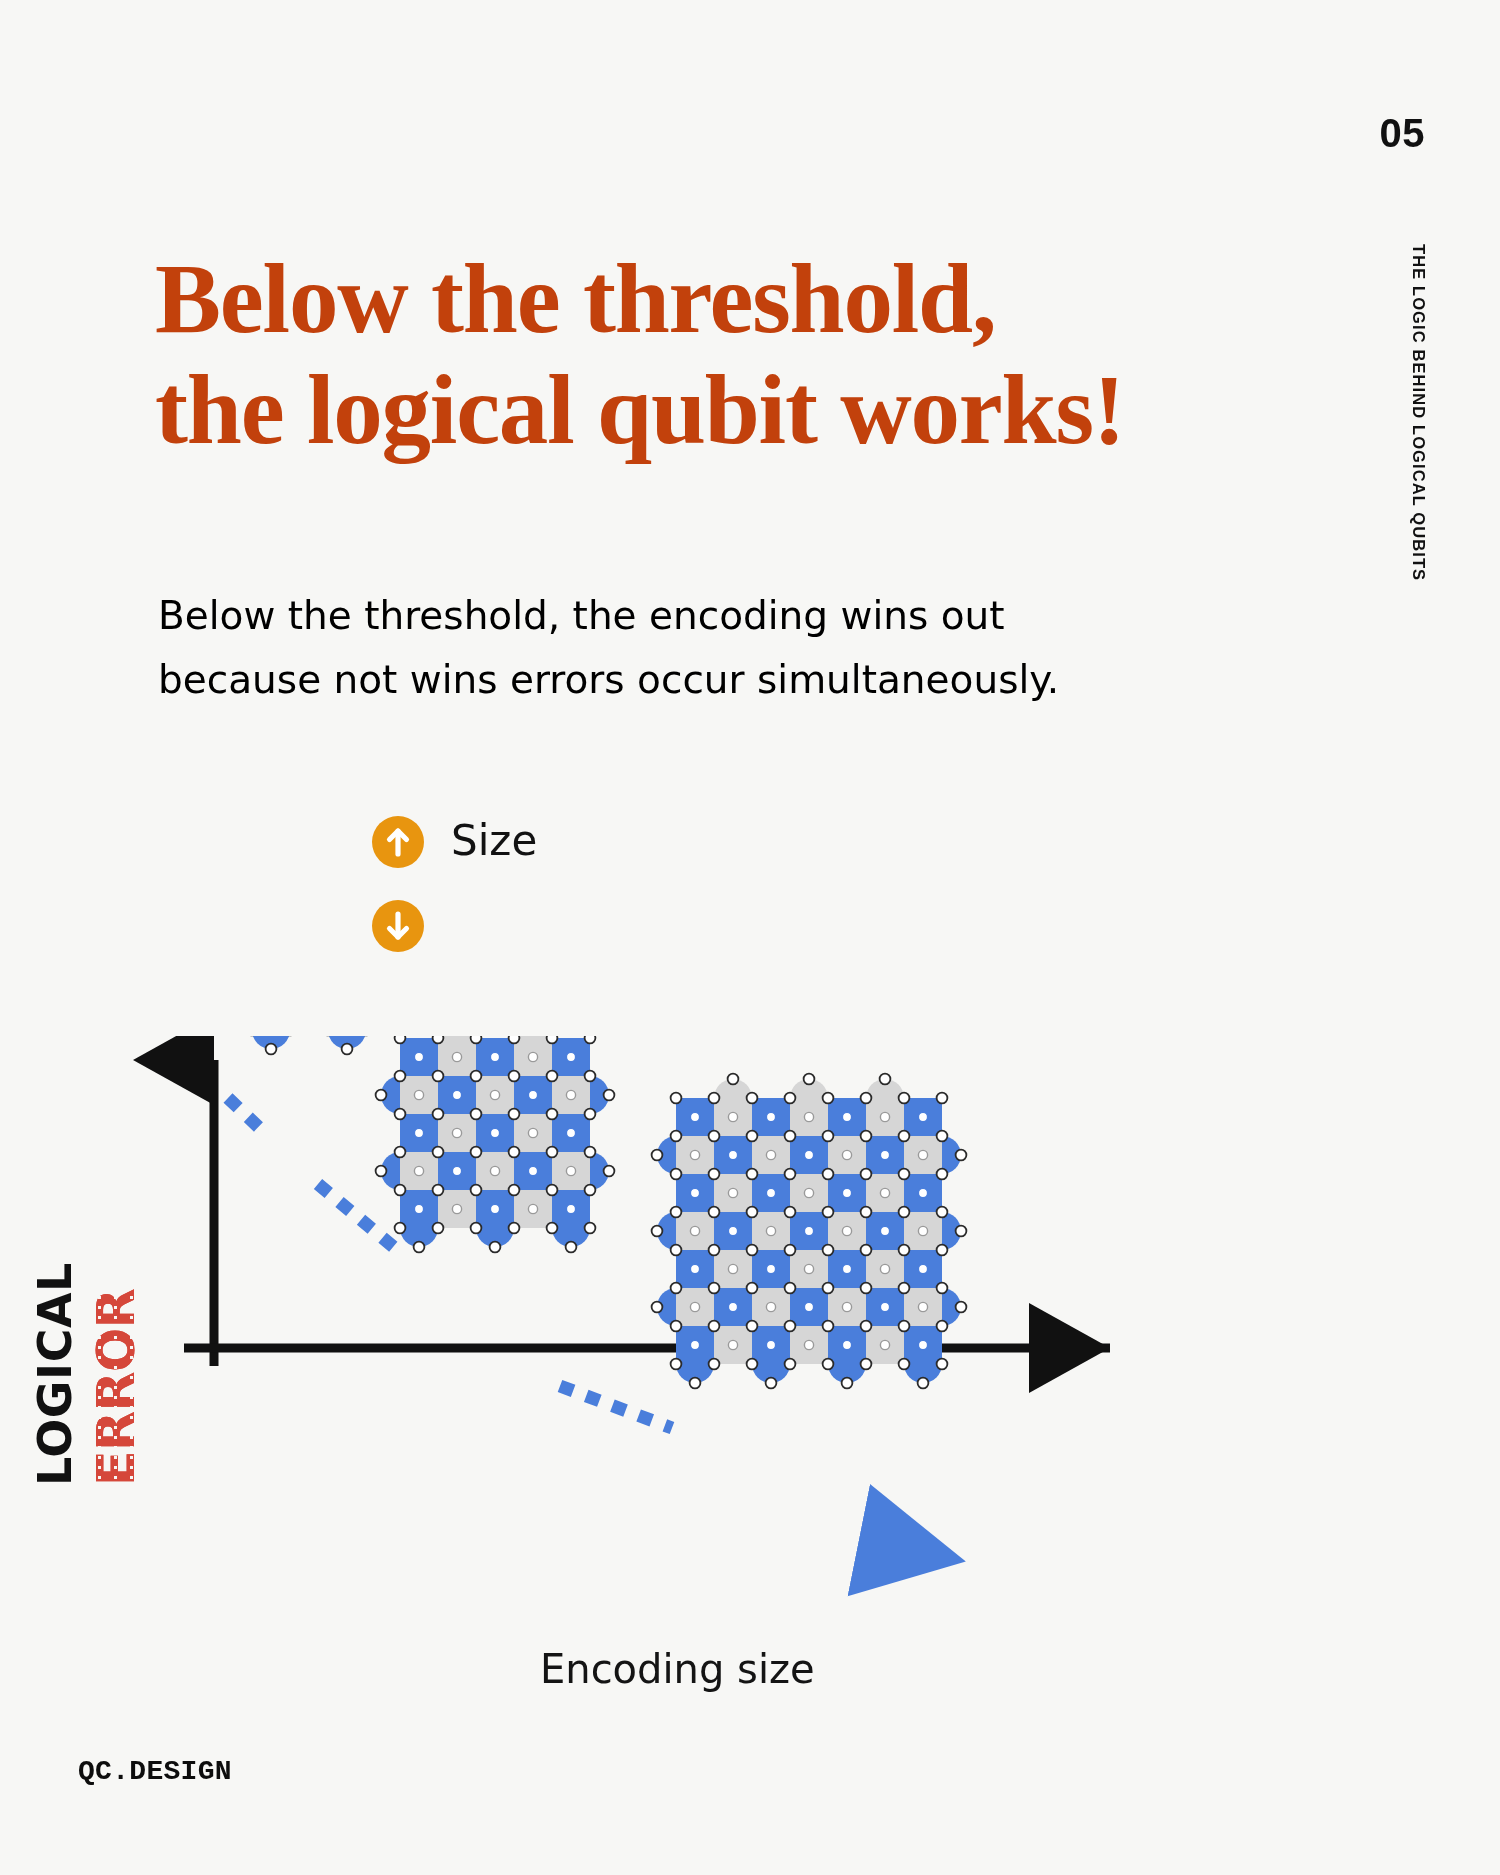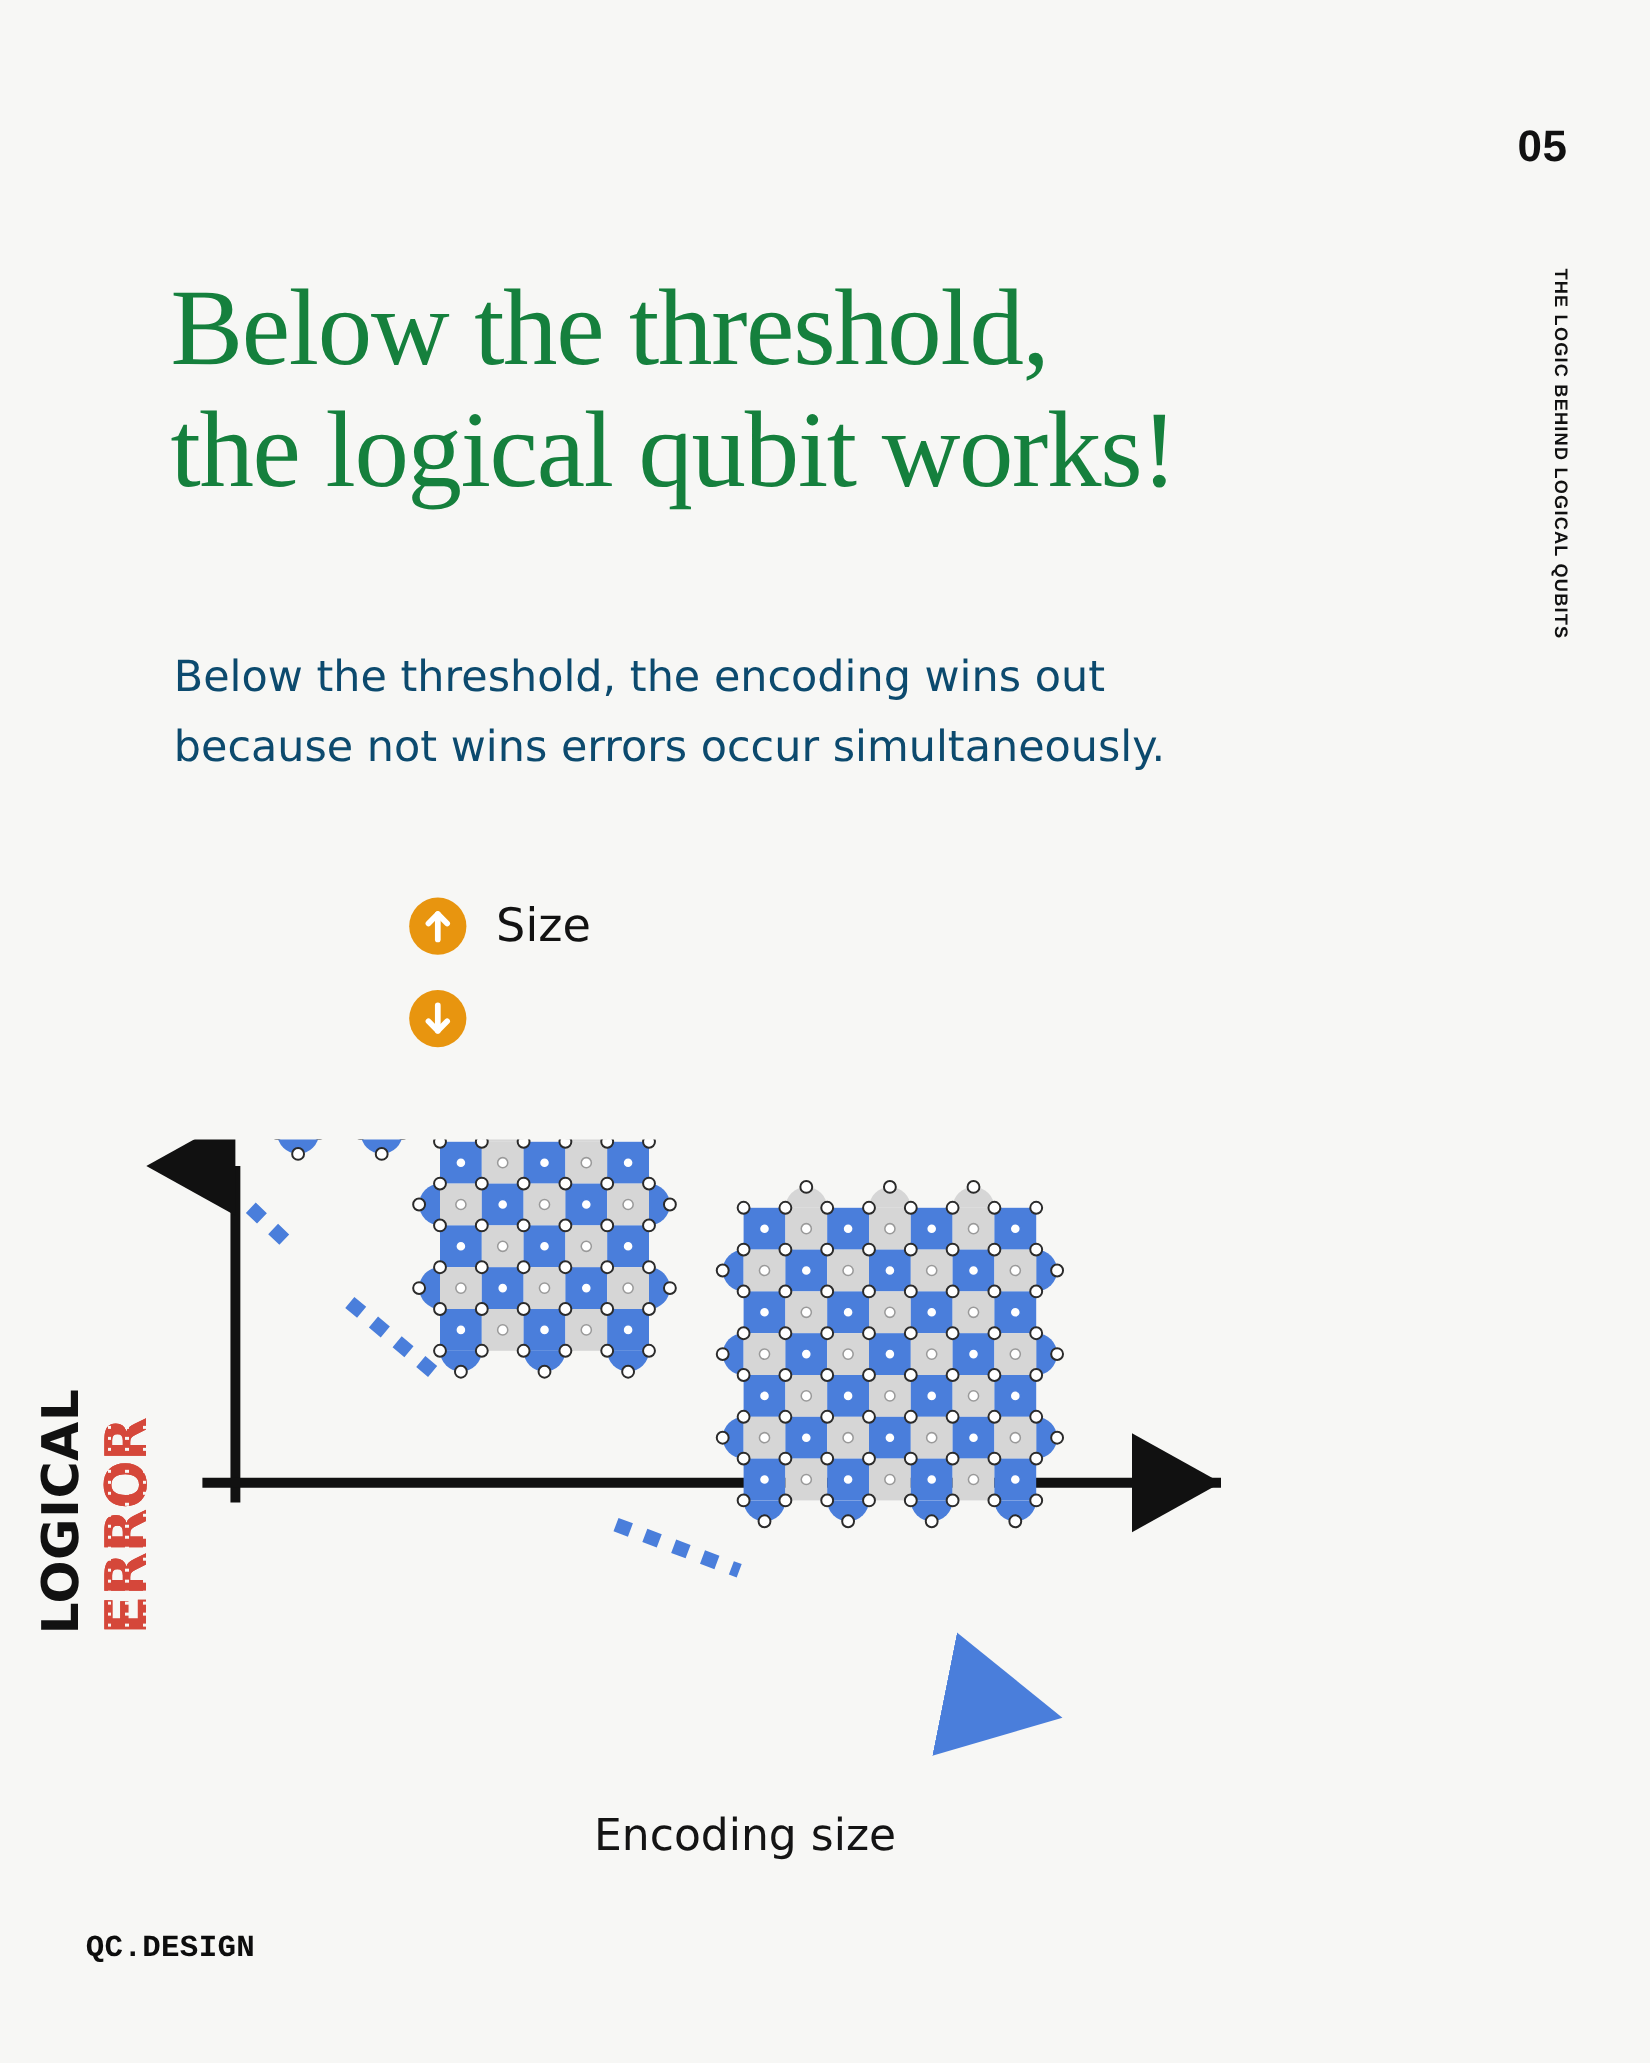--- a/index.html
+++ b/index.html
@@ -49,38 +49,38 @@
     text-orientation: mixed;
   }
 
   
   #title {
     position: absolute;
     left: 155px;
     top: 228px;
     width: 1180px;
     font-family: "Liberation Serif", serif;
-    font-weight: normal;
+    font-weight: bold;
     font-size: 99px;
     line-height: 1.12;
     letter-spacing: -1.2px;
-    color: #15803d;
+    color: #c2410c;
   }
   #title .line { display: block; white-space: nowrap; }
 
   
   #subtitle {
     position: absolute;
     left: 158px;
     top: 568px;
     width: 1010px;
     font-family: "DejaVu Sans", sans-serif;
     font-size: 39px;
     line-height: 1.65;
-    color: #0c4a6e;
+    color: #000000;
   }
   #subtitle .line { display: block; }
 
   
   #bullets {
     position: absolute;
     left: 372px;
     top: 800px;
   }
   .bullet {

